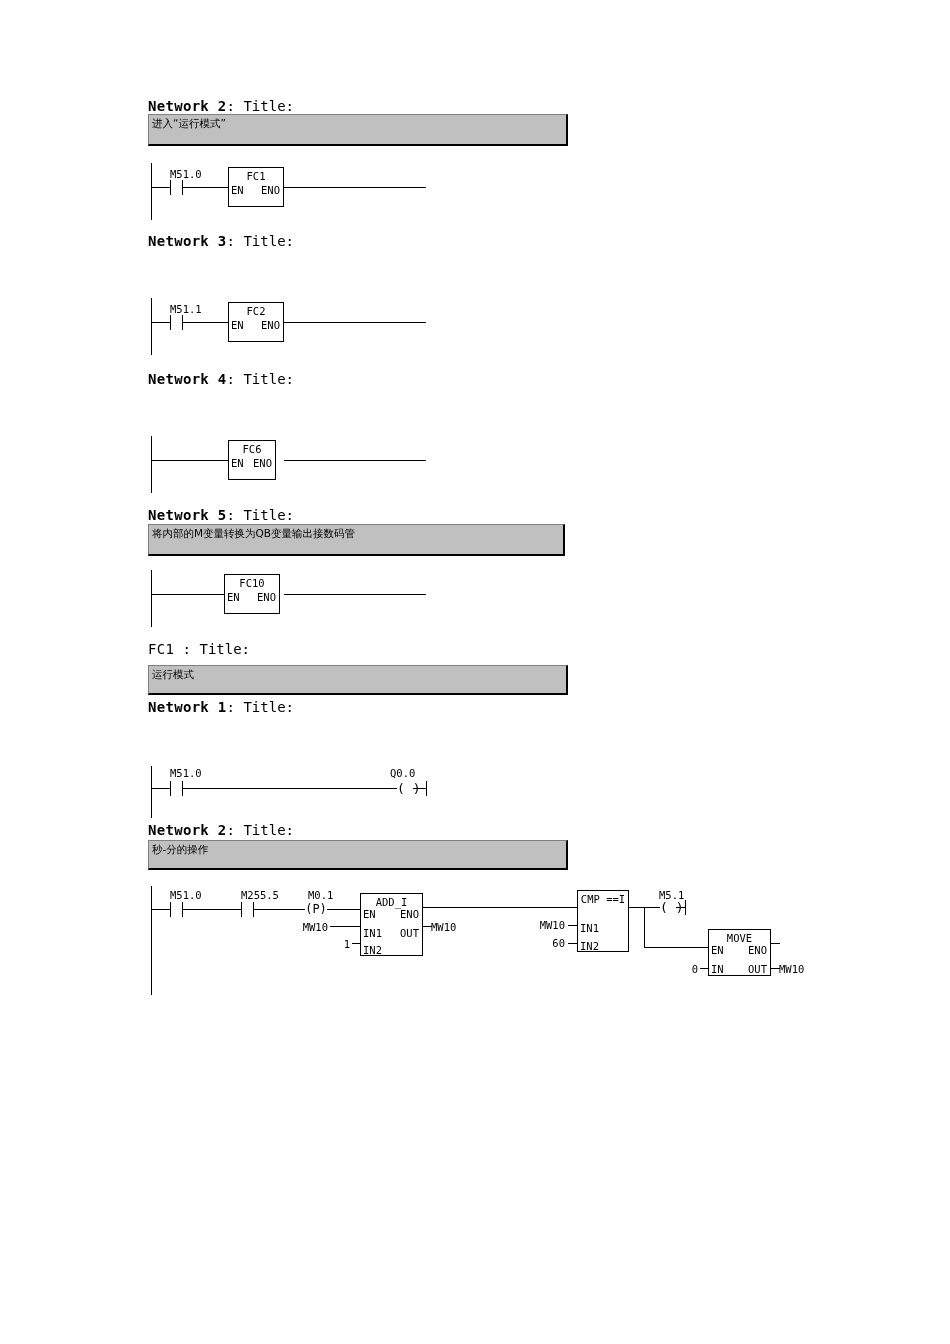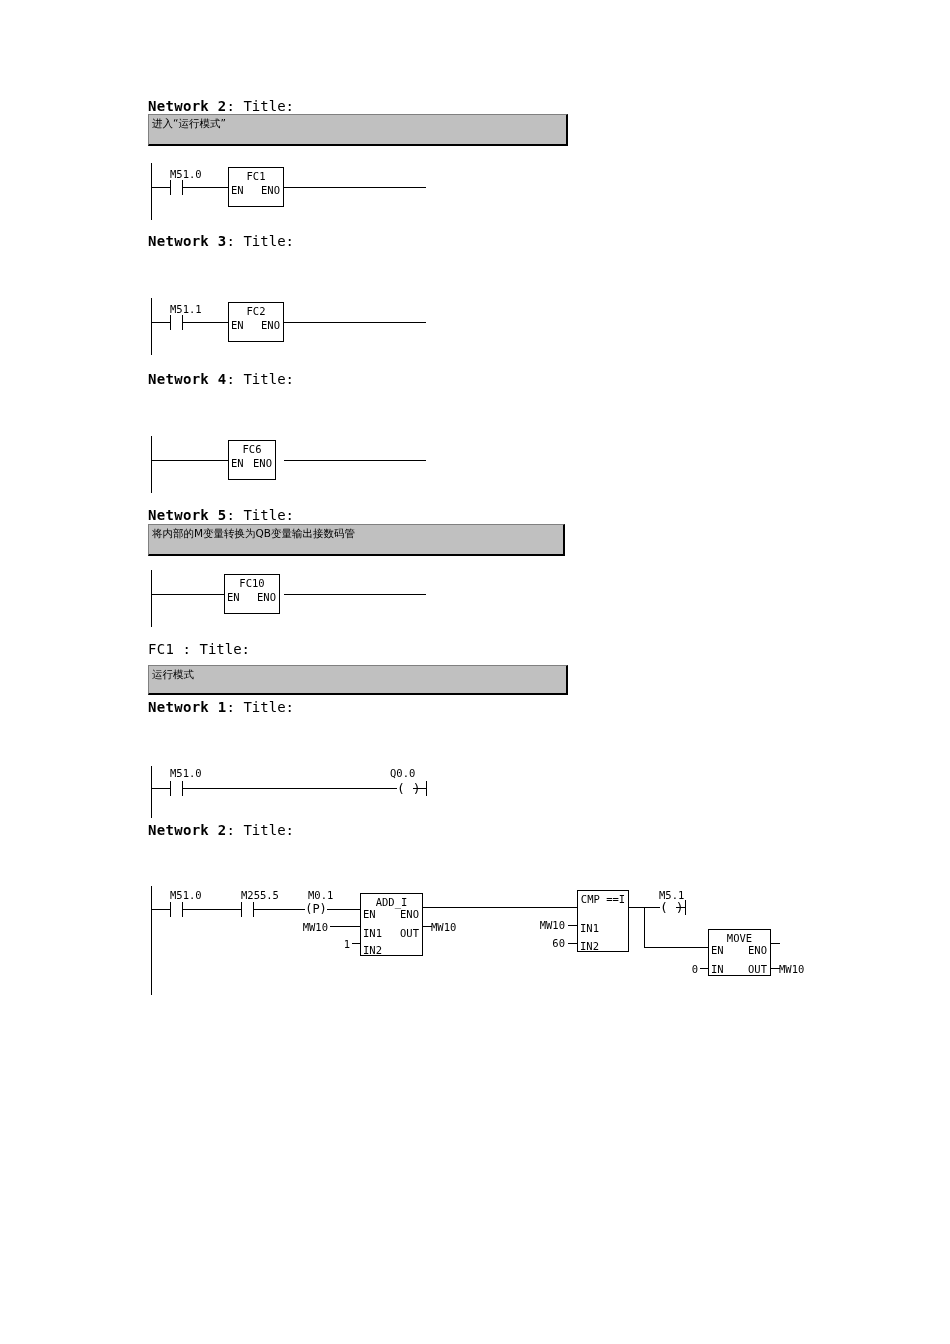--- a/index.html
+++ b/index.html
@@ -271,20 +271,23 @@
 
   <div class="lbl" style="left:390px; top:767px;">Q0.0</div>
   <div class="coil" style="left:397px; top:781px;">( )</div>
   <div class="wire-h" style="left:413px; top:788px; width:13px;"></div>
   <div class="wire-v" style="left:426px; top:781px; height:15px;"></div>
 
   <div class="net-label" style="left:148px; top:822px;">
     <span class="nm">Network 2</span><span class="nt">: Title:</span>
   </div>
 
+  <div class="cmt-box" style="left:148px; top:840px; width:420px; height:30px;">
+    <div class="cmt-txt">秒-分的操作</div>
+  </div>
 
   <div class="rail" style="left:151px; top:886px; height:109px;"></div>
 
   <div class="lbl" style="left:170px; top:889px;">M51.0</div>
   <div class="wire-h" style="left:151px; top:909px; width:19px;"></div>
   <div class="contact" style="left:170px; top:902px;">
     <i class="l"></i>
       <i class="r"></i>
   </div>
   <div class="wire-h" style="left:183px; top:909px; width:58px;"></div>

